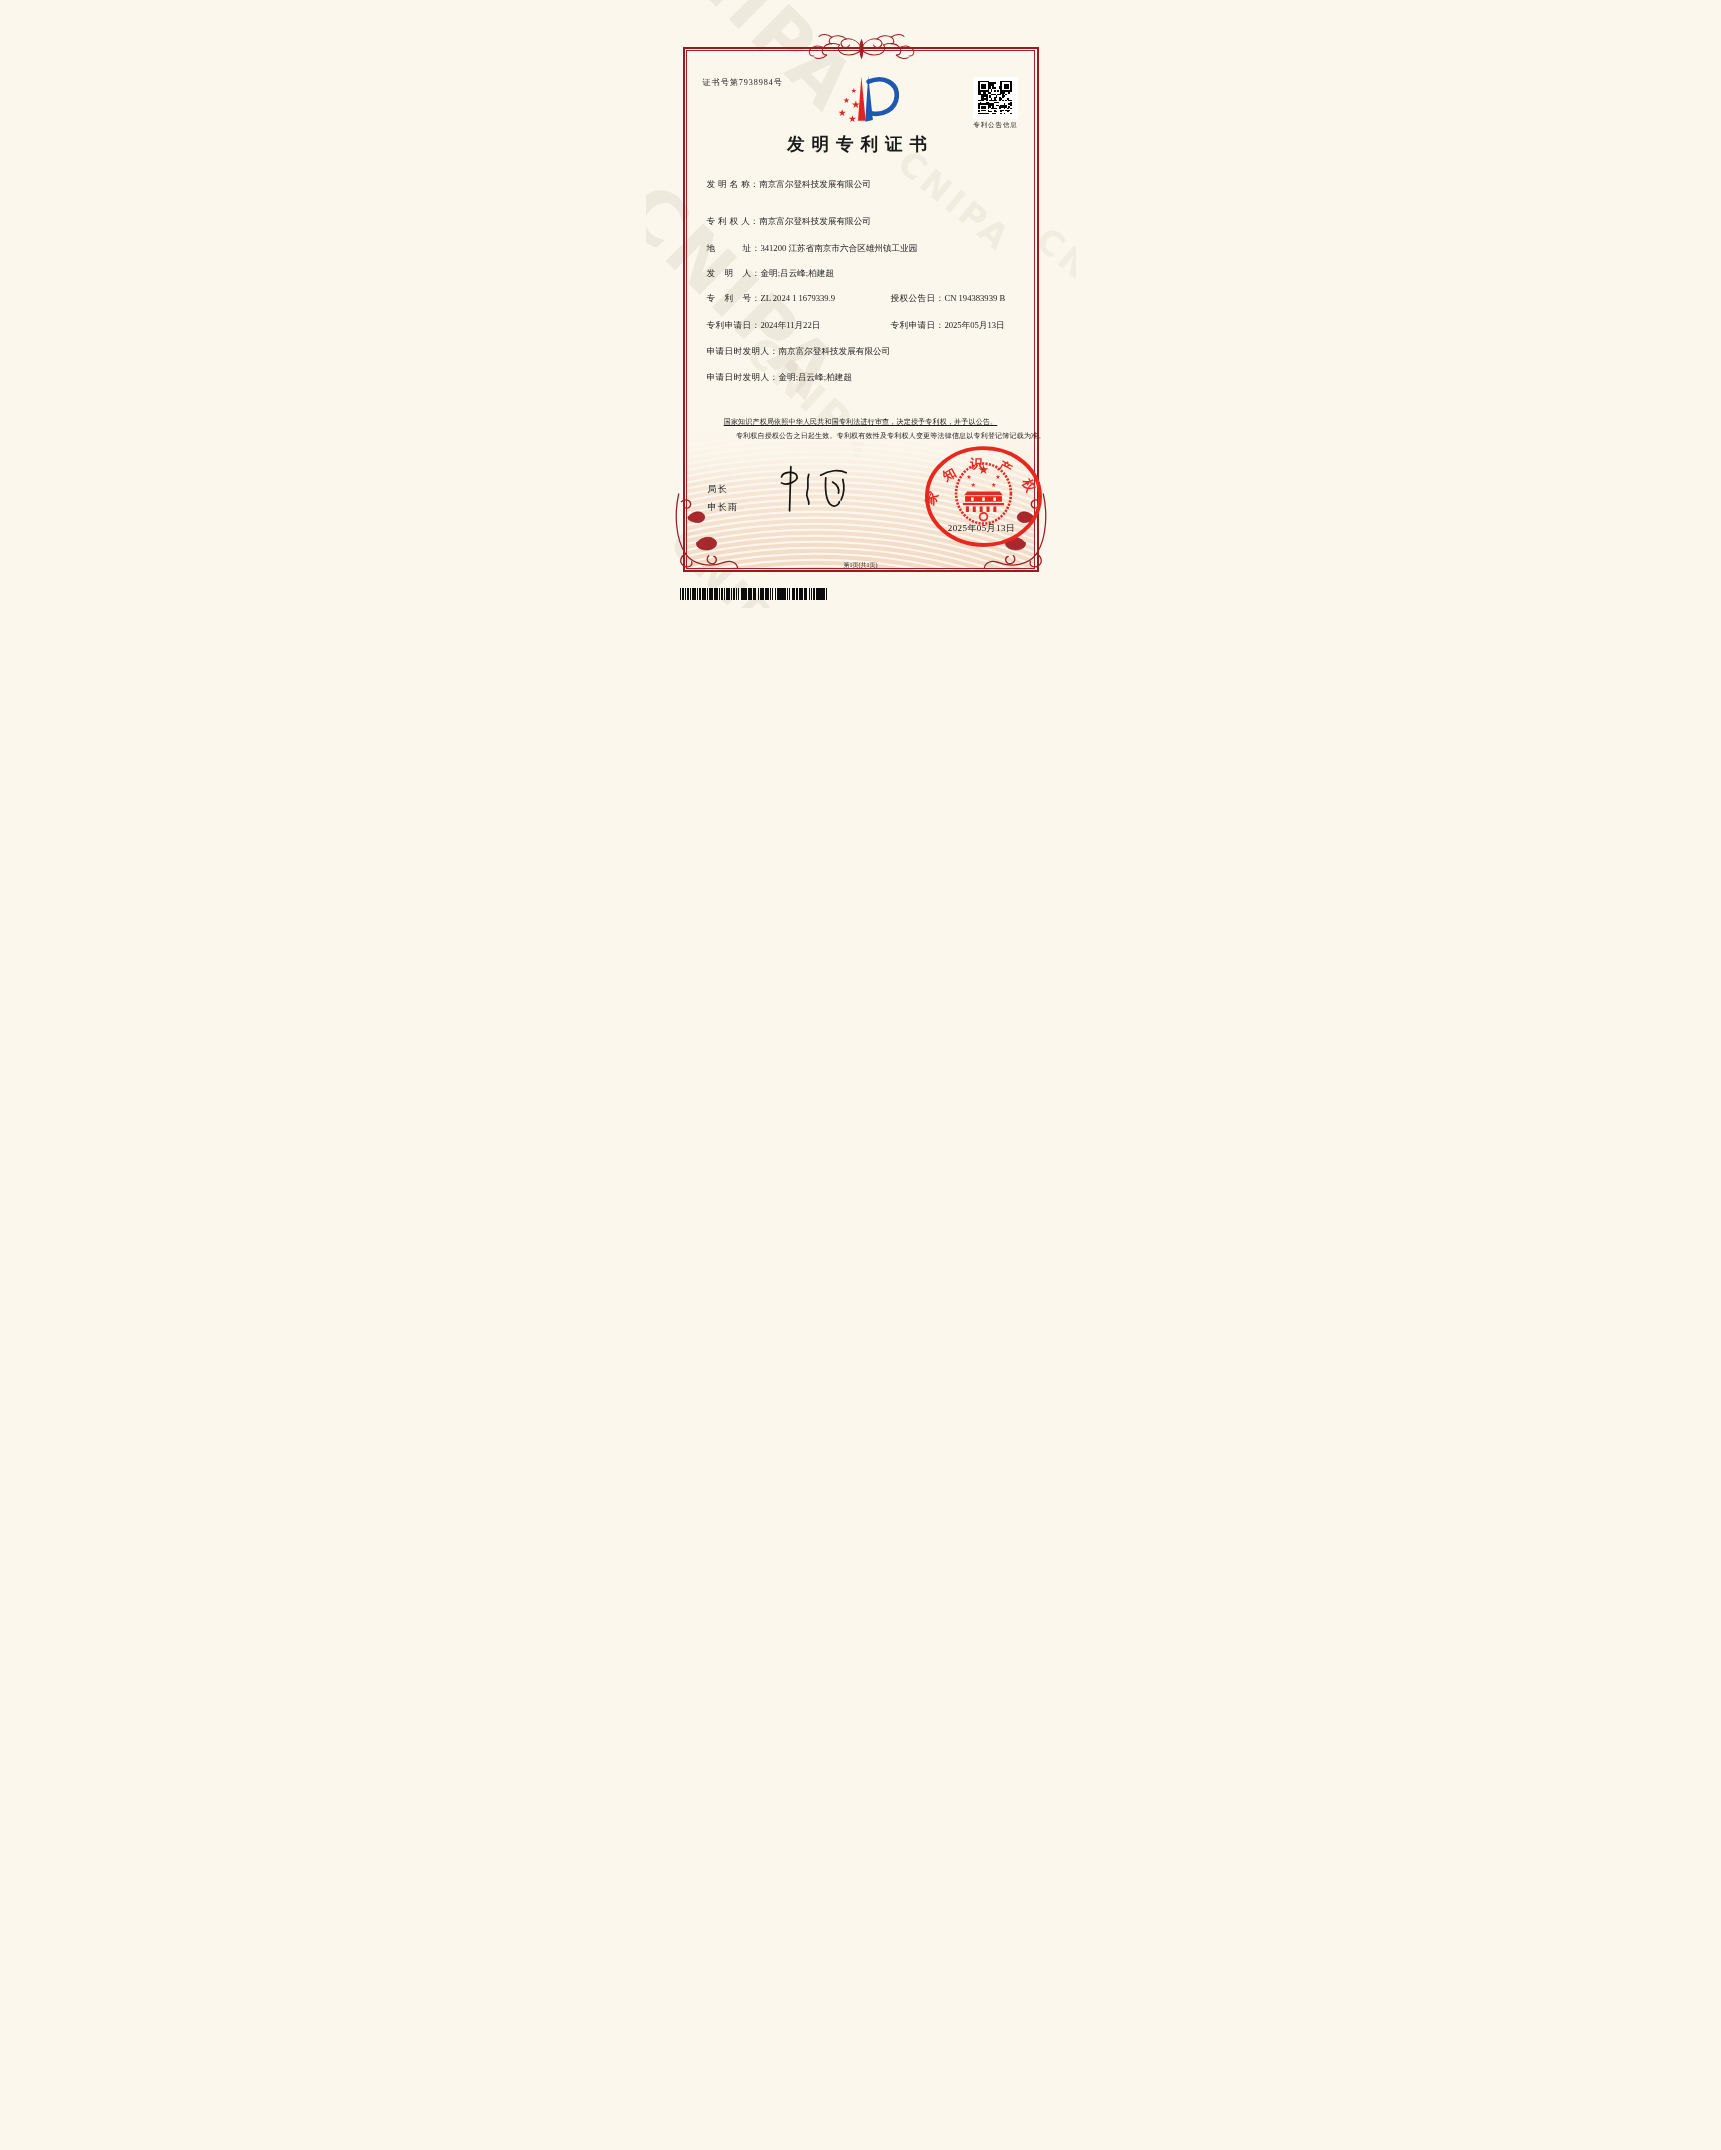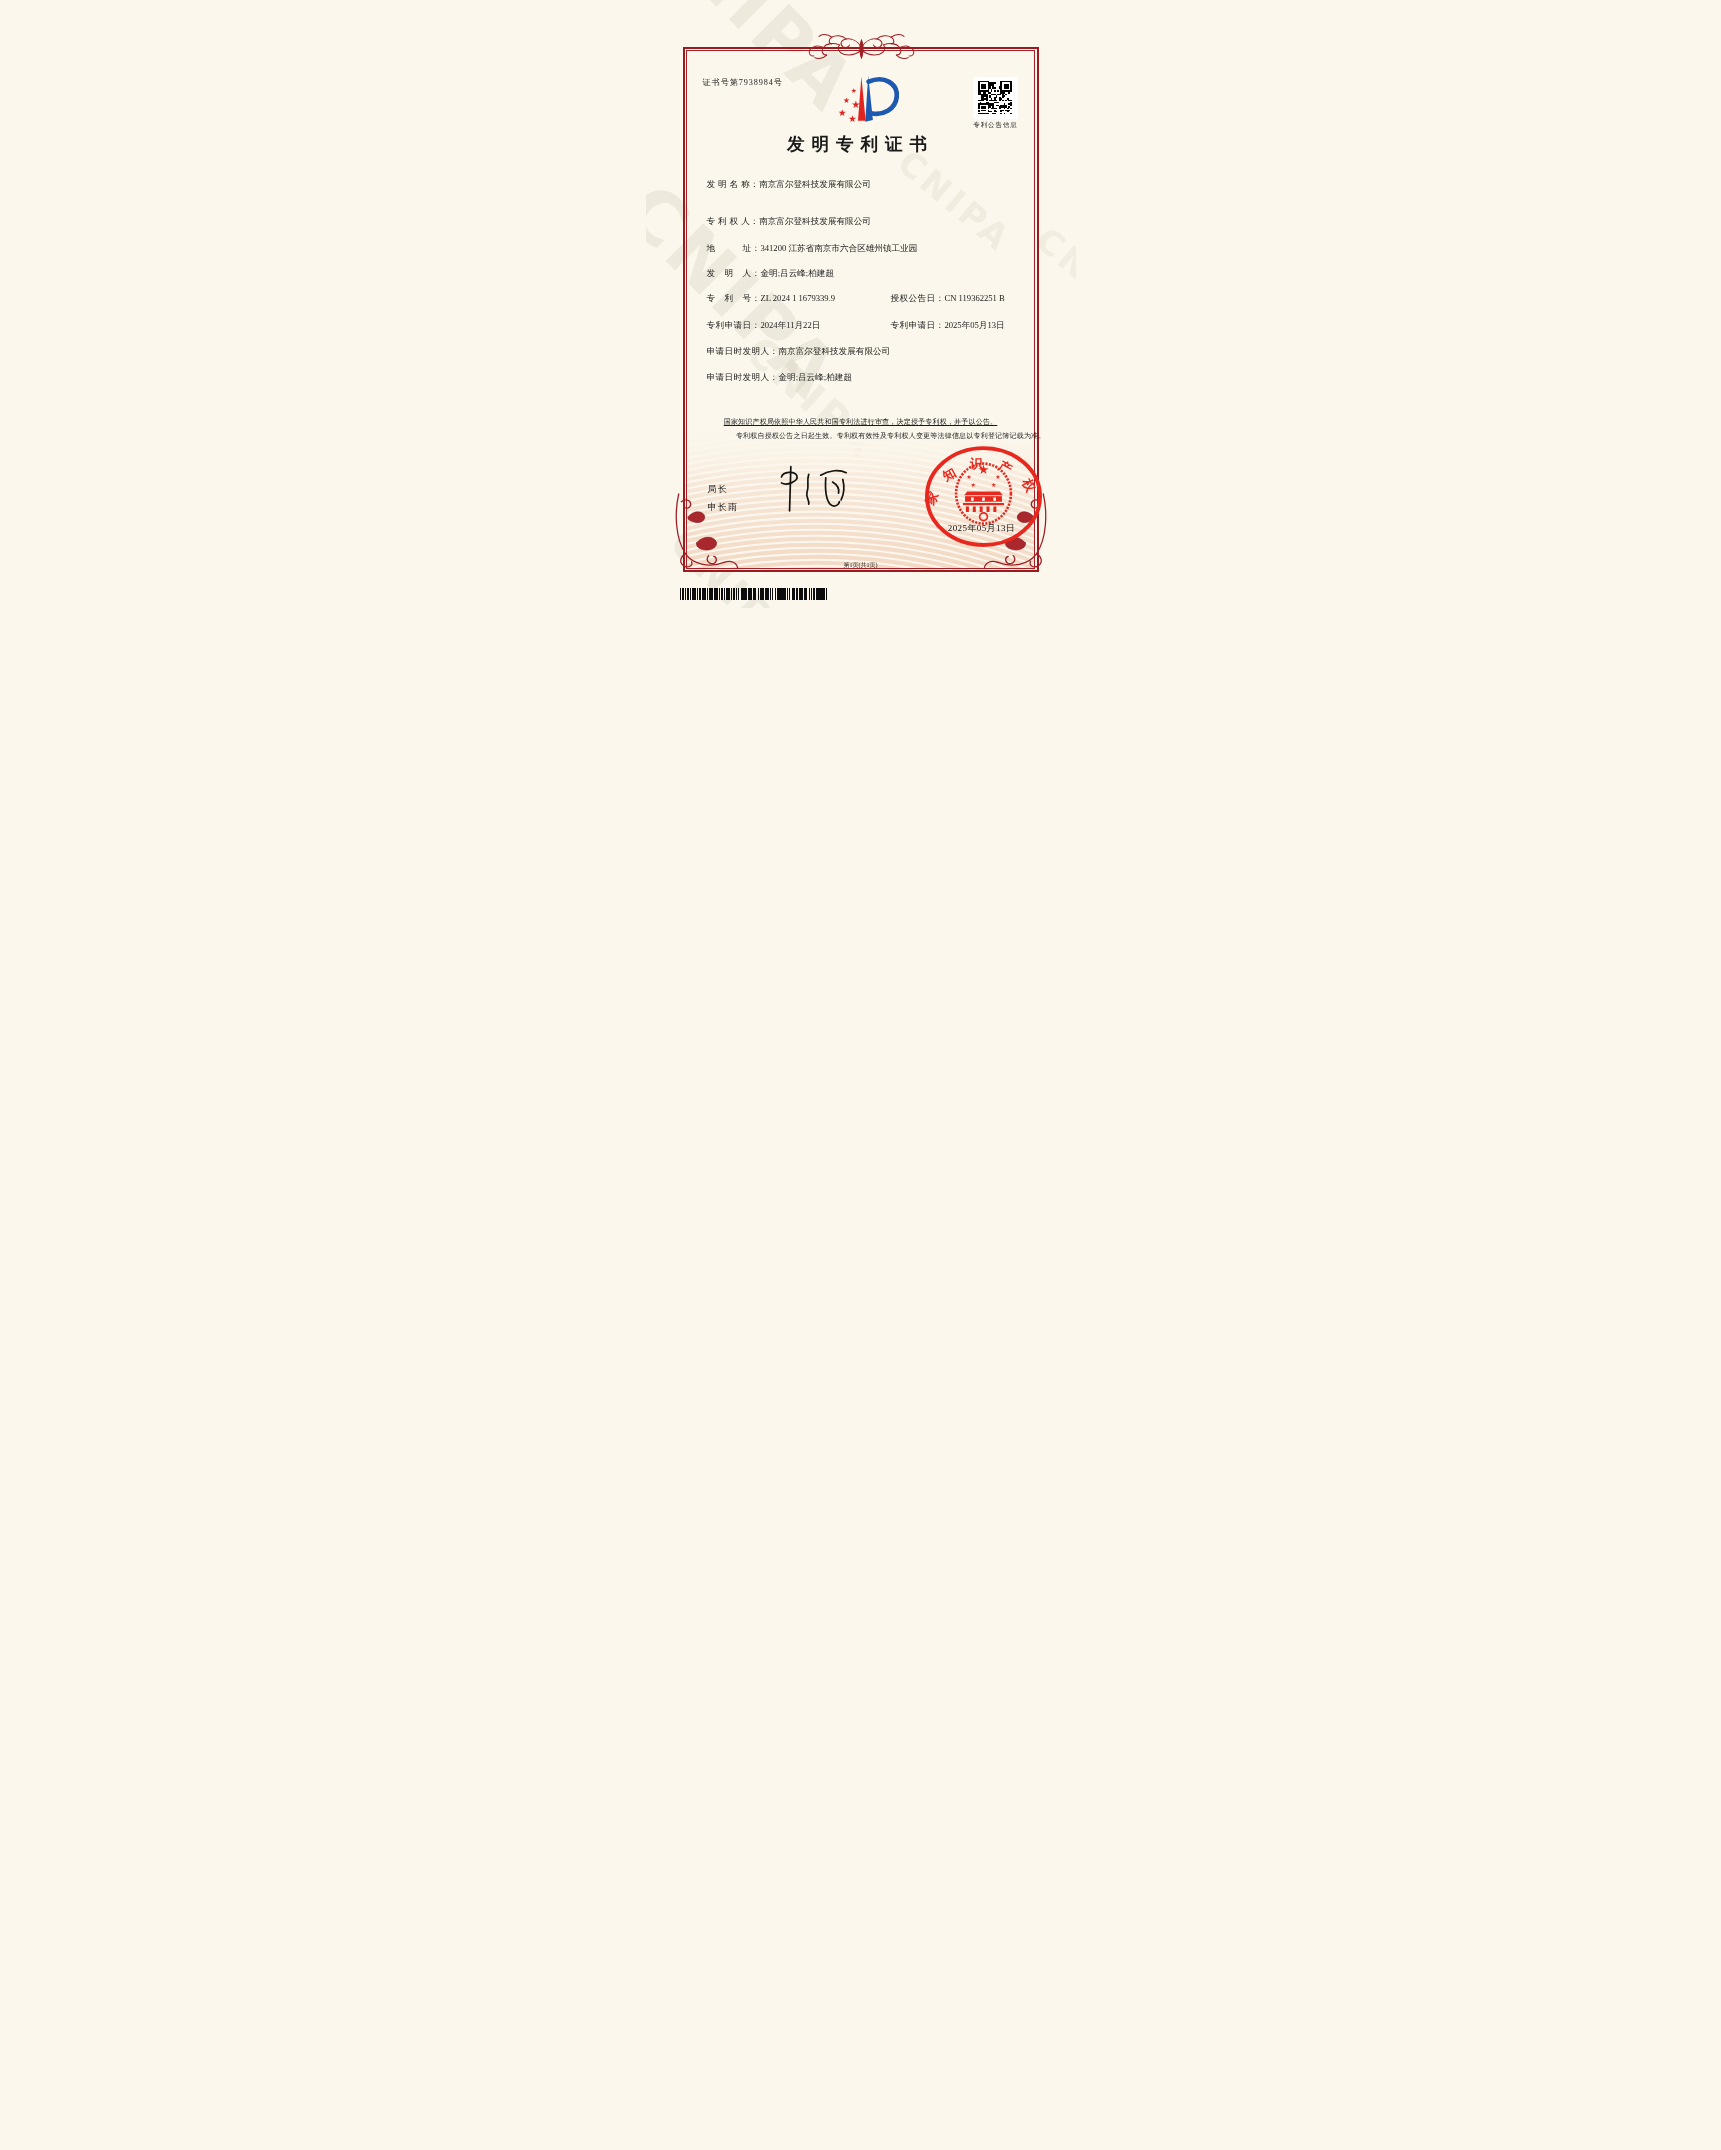--- a/index.html
+++ b/index.html
@@ -422,21 +422,21 @@
   <div class="row r-address">
     <span class="lbl">地　　　址：</span><span>341200 江苏省南京市六合区雄州镇工业园</span>
   </div>
   <div class="row r-inventors">
     <span class="lbl">发　明　人：</span><span>金明;吕云峰;柏建超</span>
   </div>
   <div class="row r-patno">
     <span class="lbl">专　利　号：</span><span>ZL 2024 1 1679339.9</span>
   </div>
   <div class="row r-grantno">
-    <span class="lbl">授权公告日：</span><span>CN 119362251 B</span>
+    <span class="lbl">授权公告日：</span><span>CN 194383939 B</span>
   </div>
   <div class="row r-filing">
     <span class="lbl">专利申请日：</span><span>2024年11月22日</span>
   </div>
   <div class="row r-grantdate">
     <span class="lbl">专利申请日：</span><span>2025年05月13日</span>
   </div>
   <div class="row r-appfil">
     <span class="lbl">申请日时发明人：</span><span>南京富尔登科技发展有限公司</span>
   </div>

